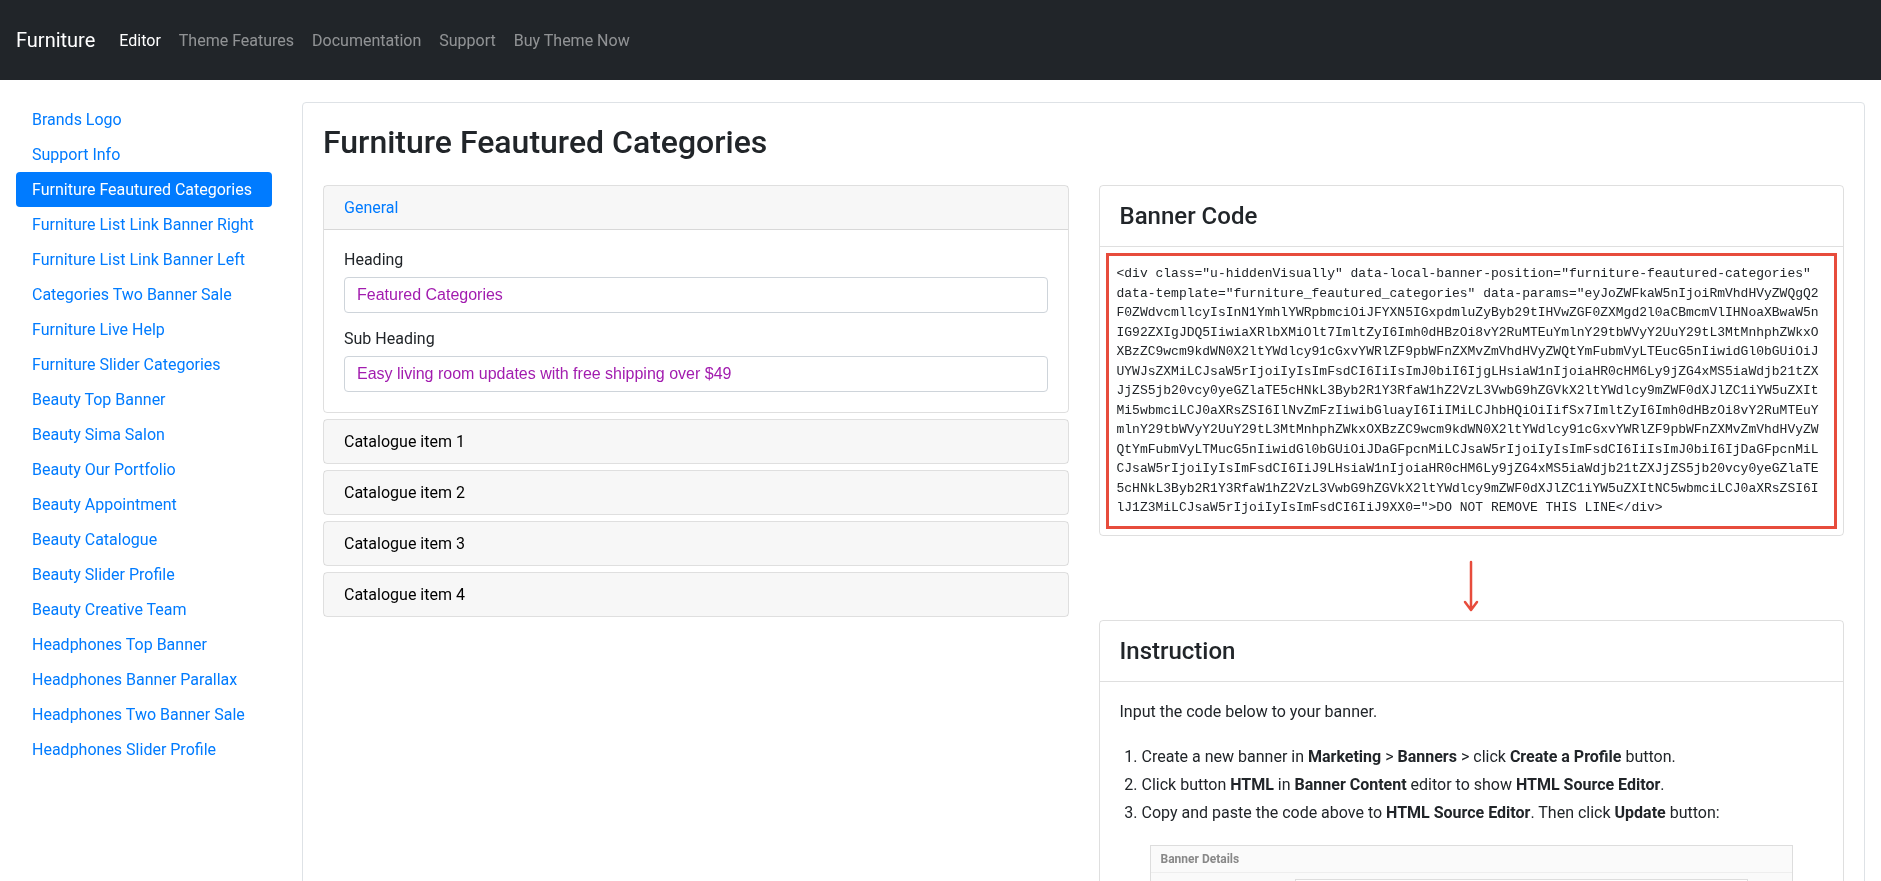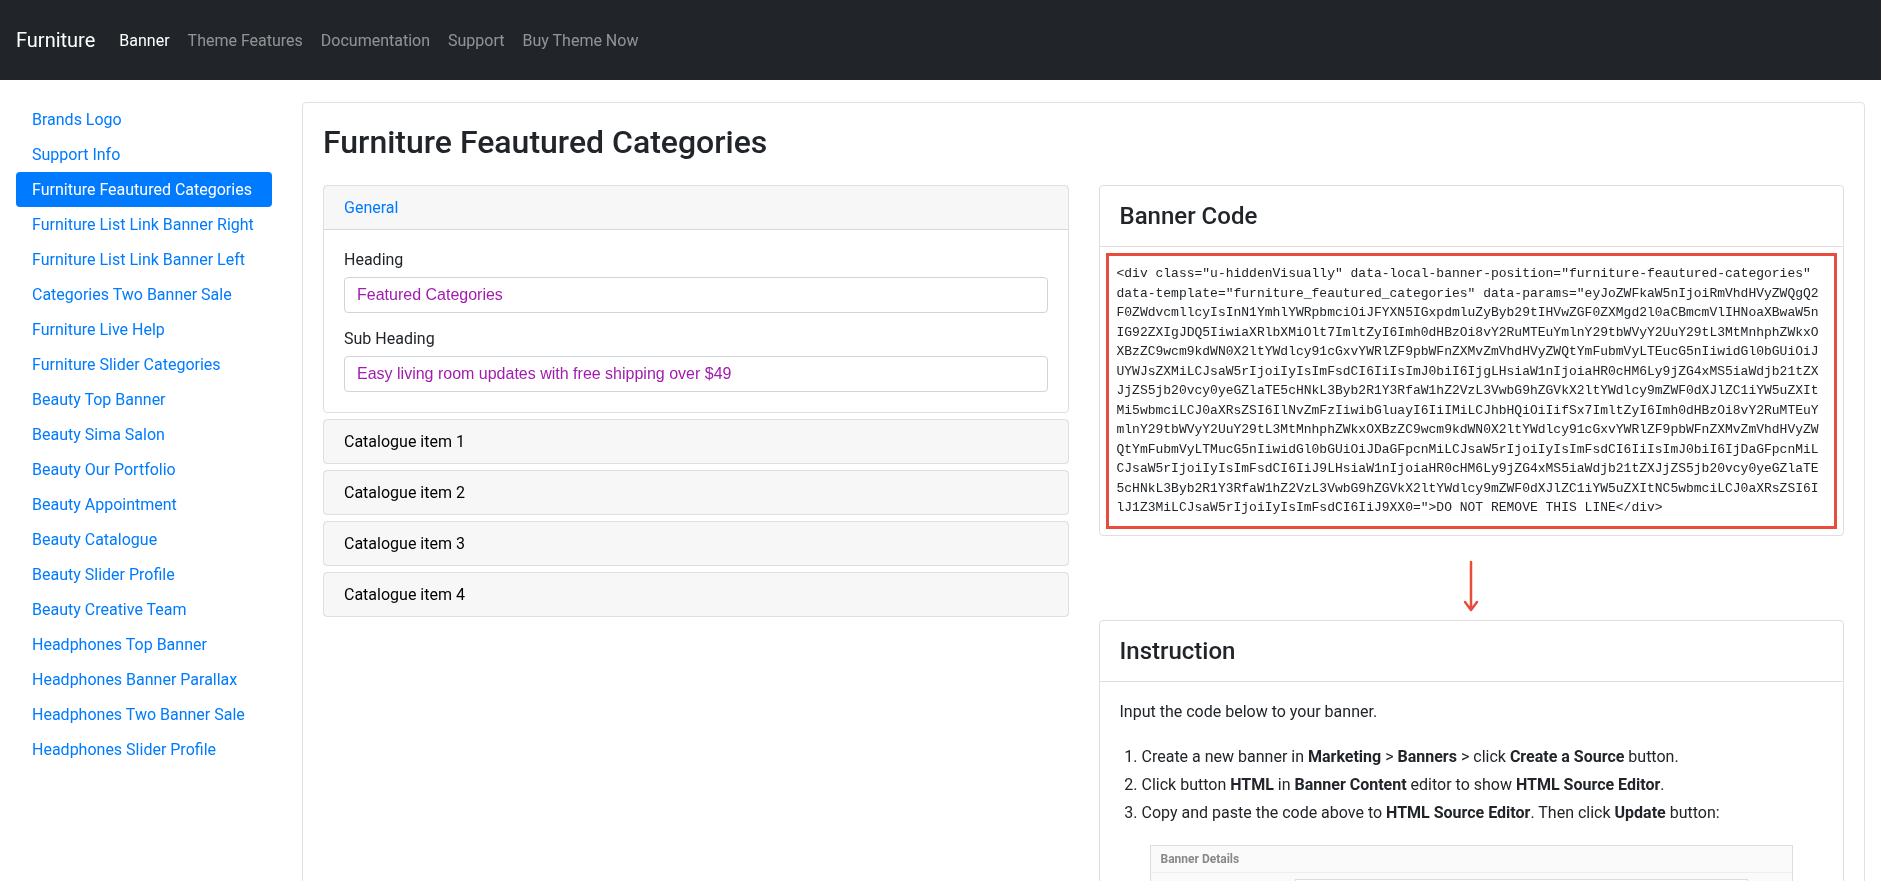--- a/index.html
+++ b/index.html
@@ -192,21 +192,21 @@
       color: #666;
       display: flex;
       gap: 10px;
     }
   </style>
 </head>
 <body>
 
 <nav class="navbar">
   <span class="navbar-brand">Furniture</span>
-  <span class="nav-link active">Banner</span>
+  <span class="nav-link active">Editor</span>
   <span class="nav-link">Theme Features</span>
   <span class="nav-link">Documentation</span>
   <span class="nav-link">Support</span>
   <span class="nav-link">Buy Theme Now</span>
 </nav>
 
 <div class="main-container">
   <div class="sidebar" id="sidebar">
       <div class="sidebar-item">Brands Logo</div>
       <div class="sidebar-item">Support Info</div>
@@ -267,21 +267,21 @@
 
         <svg class="arrow-svg" width="24" height="60" viewBox="0 0 24 60">
           <path d="M12 2 L12 48 M6 42 L12 50 L18 42" stroke="#e74c3c" stroke-width="2.5" fill="none" stroke-linecap="round" stroke-linejoin="round"></path>
         </svg>
 
         <div class="panel" style="margin-bottom:0;">
           <div class="panel-header">Instruction</div>
           <div class="panel-body">
             <p class="instruction-text">Input the code below to your banner.</p>
             <ol class="instruction-list" id="instruction-list">
-                <li>Create a new banner in <strong>Marketing</strong> &gt; <strong>Banners</strong> &gt; click <strong>Create a Source</strong> button.</li>
+                <li>Create a new banner in <strong>Marketing</strong> &gt; <strong>Banners</strong> &gt; click <strong>Create a Profile</strong> button.</li>
                 <li>Click button <strong>HTML</strong> in <strong>Banner Content</strong> editor to show <strong>HTML Source Editor</strong>.</li>
                 <li>Copy and paste the code above to <strong>HTML Source Editor</strong>. Then click <strong>Update</strong> button:</li>
               </ol>
 
             <div class="mock-editor">
               <div class="mock-header">Banner Details</div>
               <div class="mock-row">
                 <span class="mock-label">Banner Name</span>
                 <span class="mock-input"></span>
                 <span style="width:10px;color:#bbb;">?</span>

